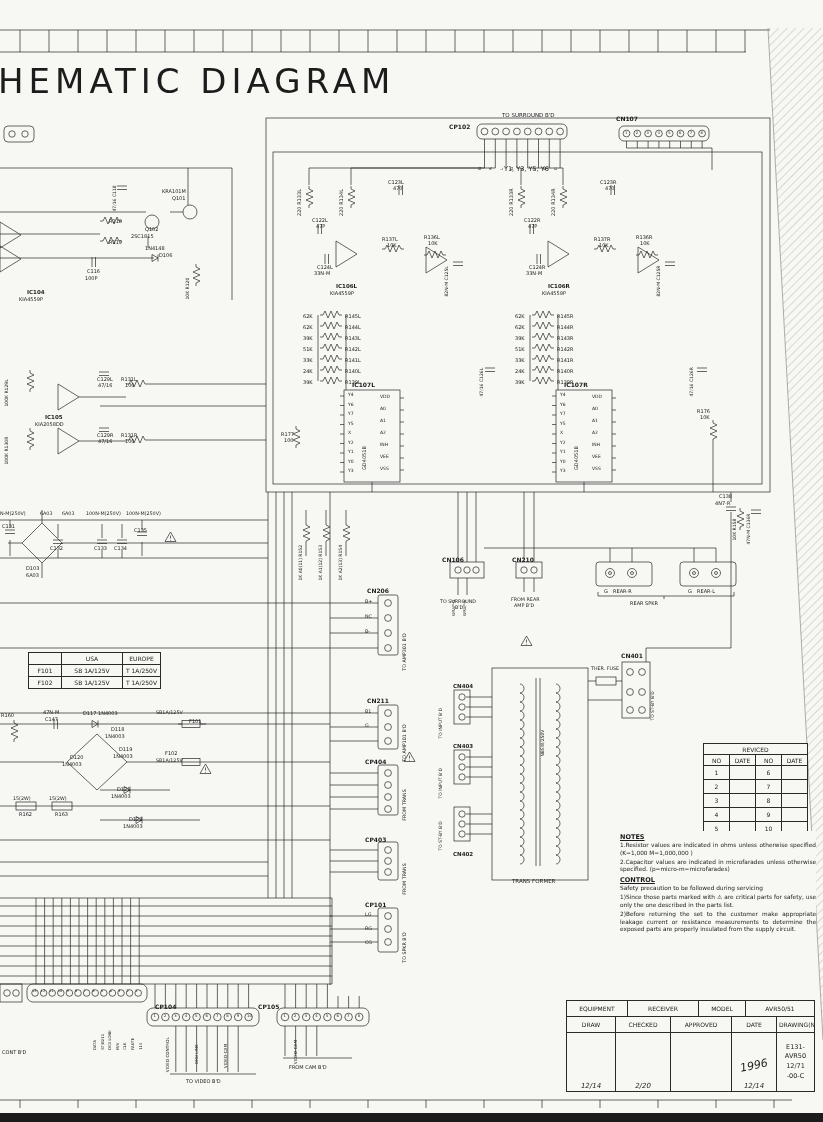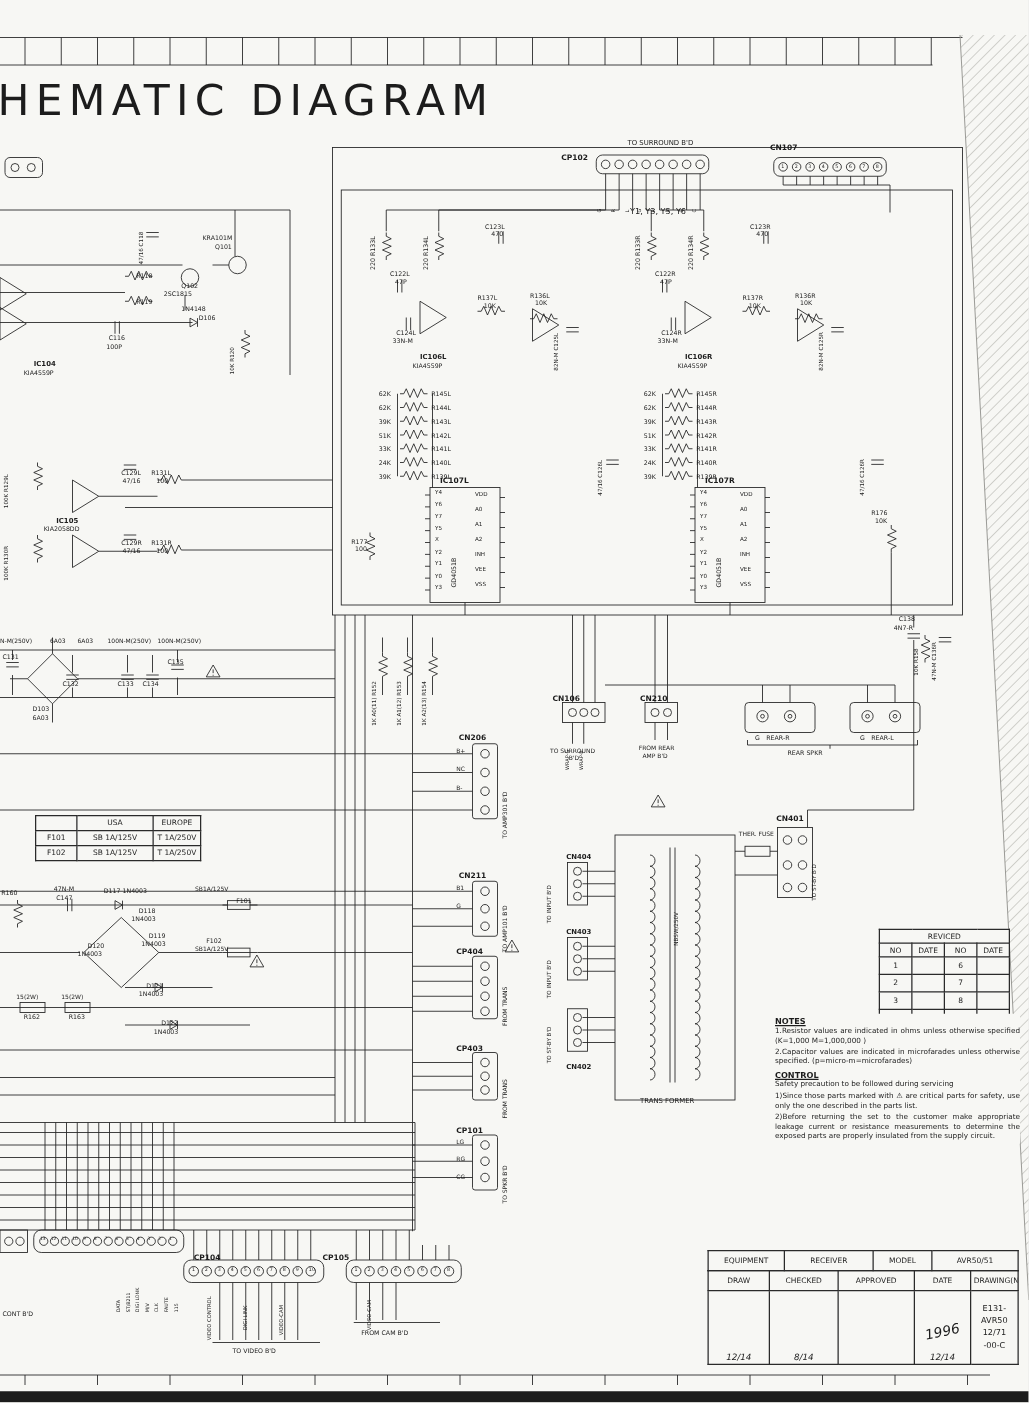--- a/index.html
+++ b/index.html
@@ -528,21 +528,21 @@
     <tr>
             <td>5</td>
             <td></td>
             <td>10</td>
             <td></td>
           </tr>
   </tbody>
       </table>
 </div>
 
-<div class="panel" id="notes" style="left:620px;top:811px;width:196px">
+<div class="panel" id="notes" style="left:620px;top:831px;width:196px">
   <div class="nt-title">NOTES</div>
   <p>1.Resistor values are indicated in ohms unless otherwise specified (K=1,000  M=1,000,000 )</p>
   <p>2.Capacitor values are indicated in microfarades unless otherwise specified. (p=micro-m=microfarades)</p>
   <div class="nt-title">CONTROL</div>
   <p>Safety precaution to be followed during servicing</p>
   <p>1)Since those parts marked with ⚠ are critical parts for safety, use only the one described in the parts list.</p>
   <p>2)Before returning the set to the customer make appropriate leakage current or resistance measurements to determine the exposed parts are properly insulated from the supply circuit.</p>
 </div>
 
 <div class="panel" id="titleblock" style="left:566px;top:1000px;width:249px">
@@ -560,21 +560,21 @@
     <tbody>
           <tr>
       <td style="width:44px">DRAW</td>
       <td style="width:50px">CHECKED</td>
       <td style="width:56px">APPROVED</td>
       <td style="width:40px">DATE</td>
       <td>DRAWING(NO)</td>
     </tr>
     <tr class="sig-row">
       <td>12/14</td>
-      <td>8/14</td>
+      <td>2/20</td>
       <td></td>
       <td>
         <div class="yr">1996</div>
         <div class="dt">12/14</div>
       </td>
       <td class="dwg">
         <div>E131-</div>
         <div>AVR50 12/71</div>
         <div>-00-C</div>
       </td>

